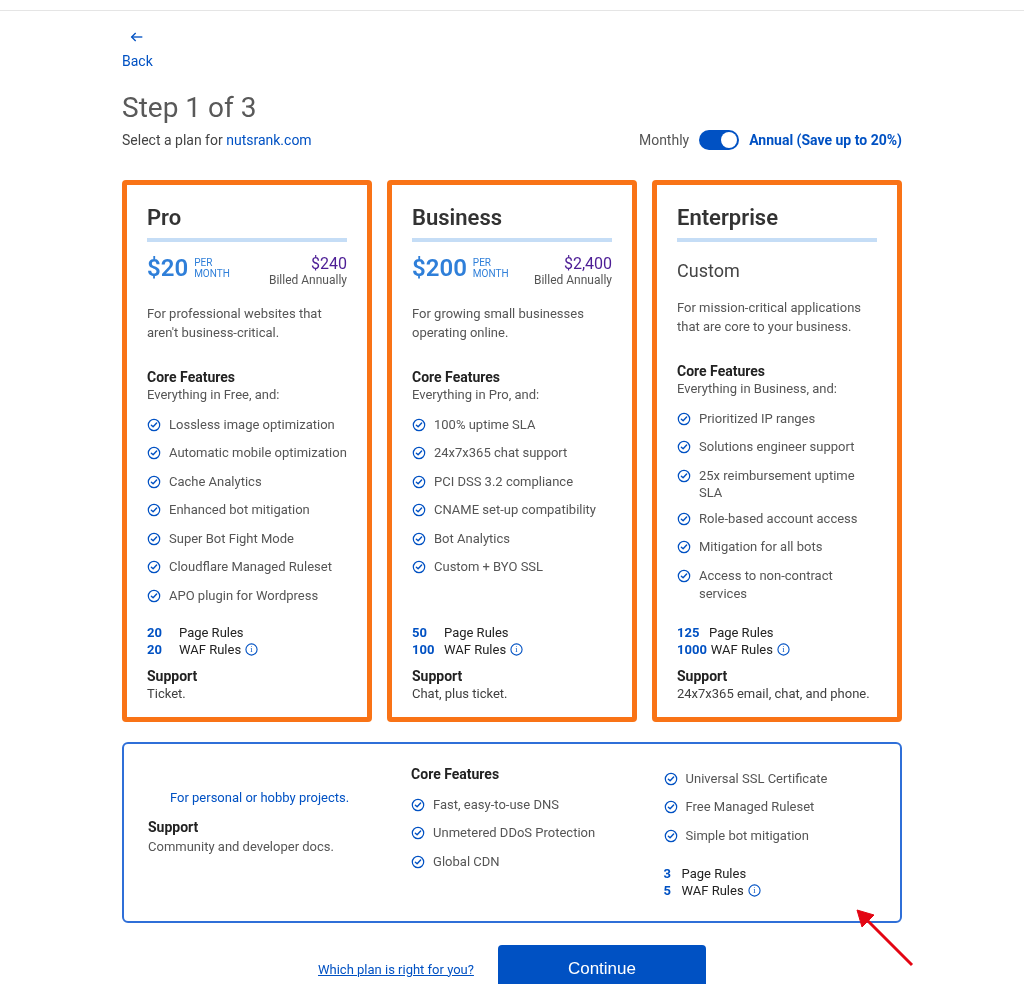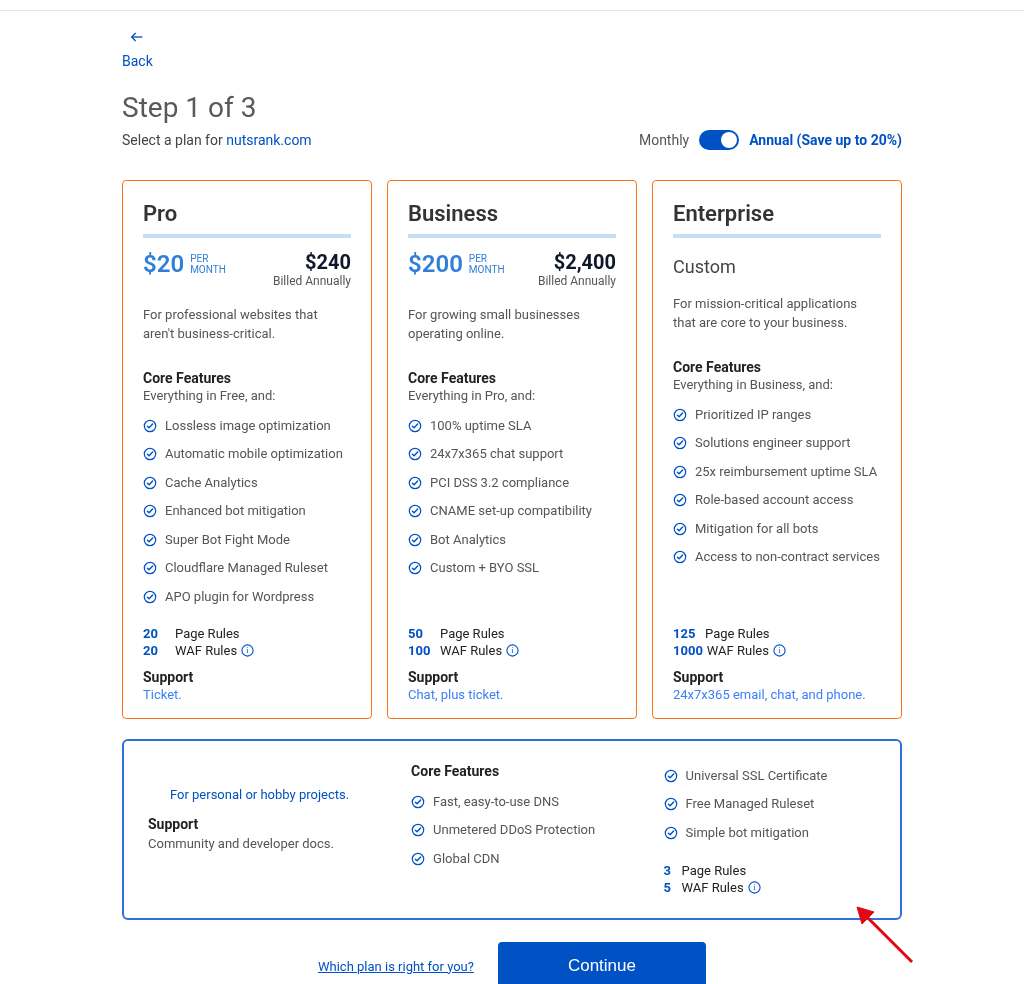--- a/index.html
+++ b/index.html
@@ -21,49 +21,49 @@
   h1.step { font-size:28px; font-weight:400; color:#595959; margin:22px 0 6px 0;}
   .sub-row { display:flex; justify-content:space-between; align-items:center;}
   .sub { font-size:14px; color:#444;}
   .sub a { color:#0051c3; text-decoration:none;}
   .billing-toggle { display:flex; align-items:center; gap:10px; font-size:14px;}
   .billing-toggle .monthly { color:#555;}
   .billing-toggle .annual { color:#0051c3; font-weight:700;}
   .toggle { width:40px; height:20px; background:#0051c3; border-radius:999px; position:relative; cursor:pointer;}
   .toggle .knob { width:16px; height:16px; background:#fff; border-radius:50%; position:absolute; top:2px; right:2px;}
   .plans { display:flex; gap:15px; margin-top:30px;}
-  .plan { flex:1; border:1px solid #f97316; border-radius:4px; padding:20px 20px 16px 20px; display:flex; flex-direction:column;}
+  .plan { flex:1; border:5px solid #f97316; border-radius:4px; padding:20px 20px 16px 20px; display:flex; flex-direction:column;}
   .plan .name { font-size:22px; font-weight:600; color:#333; margin:0 0 8px 0;}
   .plan .name-underline { height:4px; background:#c5ddf6; margin-bottom:12px;}
   .price-row { display:flex; justify-content:space-between; align-items:flex-start;}
   .price-left { display:flex; align-items:center; gap:6px;}
   .price-amt { font-size:24px; font-weight:600; color:#2f7fd9;text-align:center;}
   .price-per { font-size:10px; line-height:11px; color:#2f7fd9; }
   .price-right { text-align:right;}
-  .price-total { font-weight:700; font-size:20px; color:#0f172a;}
+  .price-total { font-weight:400; font-size:16px; color:#4c1d95;}
   .price-billed { font-size:12px; color:#555;}
   .custom-price { font-size:18px; color:#444; margin-top:6px;}
   .desc { font-size:13px; color:#555; margin-top:18px; line-height:1.45;}
   .section-h { font-size:14px; font-weight:700; color:#222; margin-top:26px;}
   .section-sub { font-size:13px; color:#555; margin-top:2px;}
   ul.feat { list-style:none; padding:0; margin:10px 0 0 0;}
   ul.feat li { display:flex; gap:8px; align-items:flex-start; font-size:13px; color:#555; padding:4px 0; line-height:1.35;}
   ul.feat li .ic { flex:0 0 14px; margin-top:2px;}
   .check-ic { width:14px; height:14px; }
   .check-ic circle { stroke:#0051c3; stroke-width:1.4; fill:none;}
   .check-ic path { stroke:#0051c3; stroke-width:1.6; fill:none; stroke-linecap:round; stroke-linejoin:round;}
   .spacer { flex:1; }
   .rules { margin-top:12px; font-size:13px;}
   .rules .num { color:#0051c3; font-weight:700; display:inline-block; min-width:28px;}
   .rules-row { display:flex; align-items:center; gap:4px; padding:1px 0;}
   .info-ic { width:13px; height:13px; }
   .info-ic circle { stroke:#0051c3; stroke-width:1.2; fill:none;}
   .info-ic text { fill:#0051c3; font-size:9px; font-family:serif;}
   .support-h { font-weight:700; font-size:14px; margin-top:10px; color:#222;}
-  .support-t { font-size:13px; color:#3b82f6; margin-top:2px;}
+  .support-t { font-size:13px; color:#404040; margin-top:2px;}
 
   .free-plan {
     border:2px solid #2f6fd8; border-radius:6px; margin-top:20px;
     padding:18px 24px 22px 24px; display:flex; gap:40px;
   }
   .free-col { flex:1; }
   .free-name-wrap { background:rgba(198,223,246,0.35); padding:6px 8px 8px 2px; border-radius:2px; display:inline-block; width:100%;}
   .free-name { font-size:22px; font-weight:700; color:#0051c3; padding-left:4px;}
   .free-name-underline { height:3px; background:#c5ddf6; margin-top:7px;}
   .free-desc { color:#0051c3; font-size:13px; margin-top:28px;text-align:center;}

